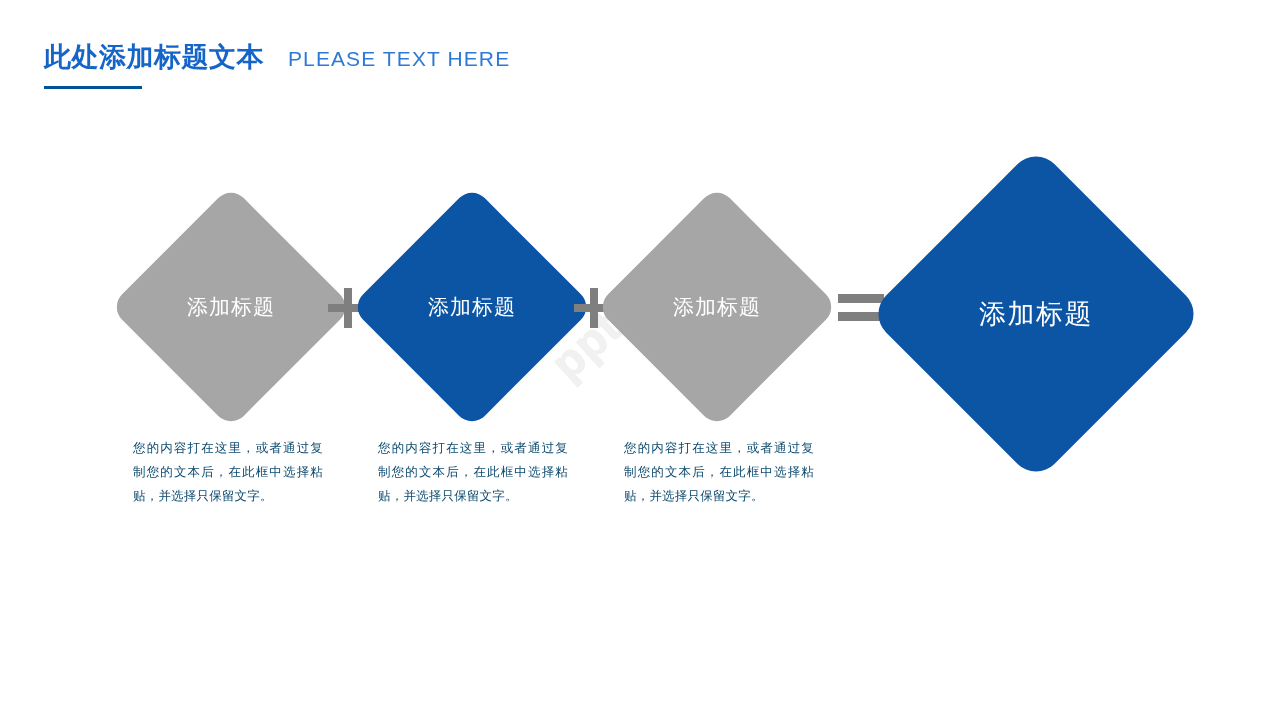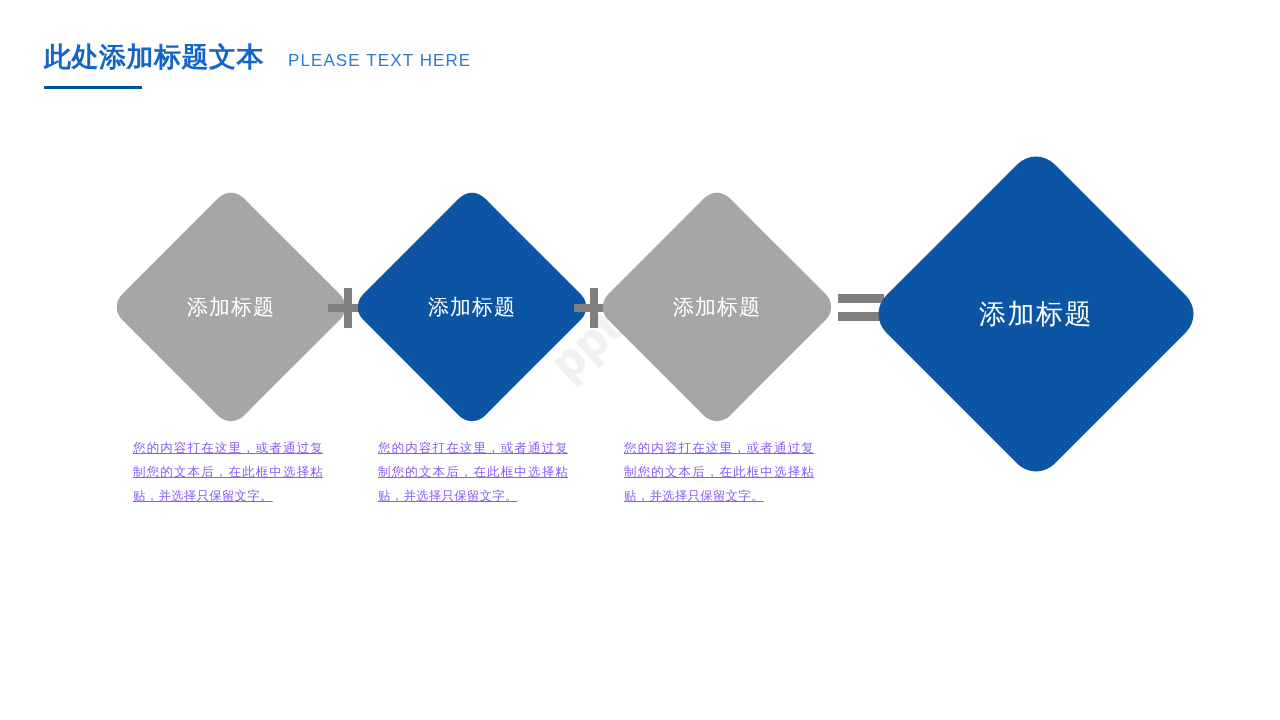--- a/index.html
+++ b/index.html
@@ -38,21 +38,21 @@
   .header-title {
     font-size: 27px;
     line-height: 34px;
     font-weight: 700;
     color: #1565c8;
     letter-spacing: 0.5px;
     white-space: nowrap;
   }
 
   .header-subtitle {
-    font-size: 17px;
+    font-size: 21px;
     line-height: 20px;
     font-weight: 400;
     color: #2f79d6;
     letter-spacing: 1.1px;
     margin-left: 24px;
     white-space: nowrap;
   }
 
   .header-rule {
     position: absolute;
@@ -159,27 +159,26 @@
     width: 46px;
     height: 9px;
     background: #7f7f7f;
   }
   .eq-bar.top { top: 4px; }
   .eq-bar.bottom { top: 22px; }
 
   
   .para {
     position: absolute;
-    color: #8b5cf6;
+    color: #0c4a6e;
     font-size: 12.5px;
     line-height: 24px;
     letter-spacing: 0.2px;
     text-align: justify;
     text-justify: inter-ideograph;
-    text-decoration: underline;
   }
   .p1 { left: 133px; top: 436px; width: 190px; }
   .p2 { left: 378px; top: 436px; width: 190px; }
   .p3 { left: 624px; top: 436px; width: 190px; }
   .p4 { left: 911px; top: 458px; width: 253px; }
 </style>
 </head>
 <body>
 
 <div class="slide">

